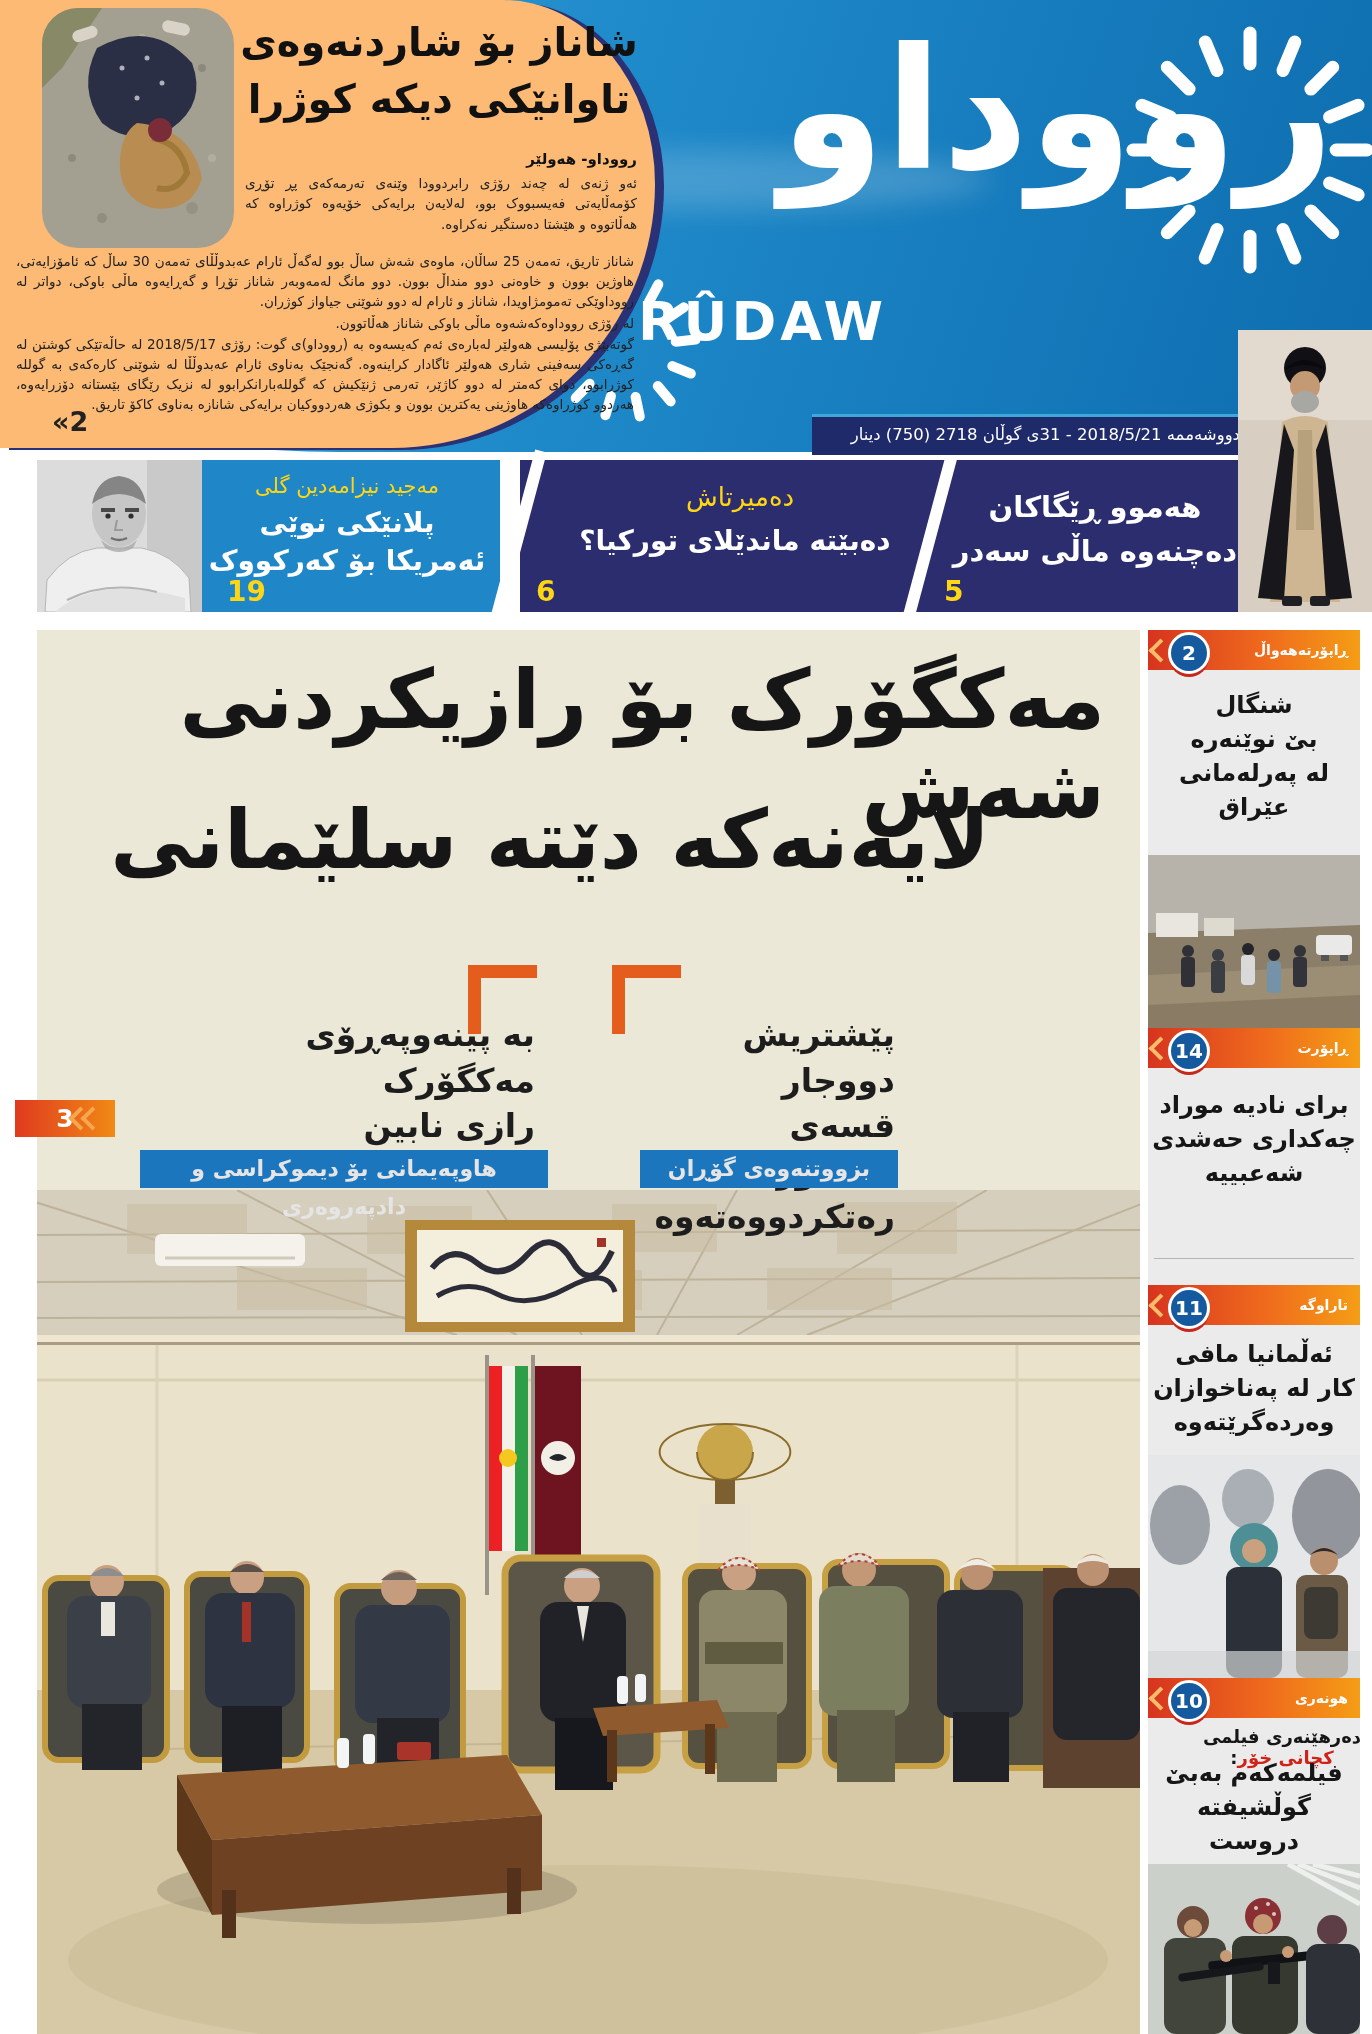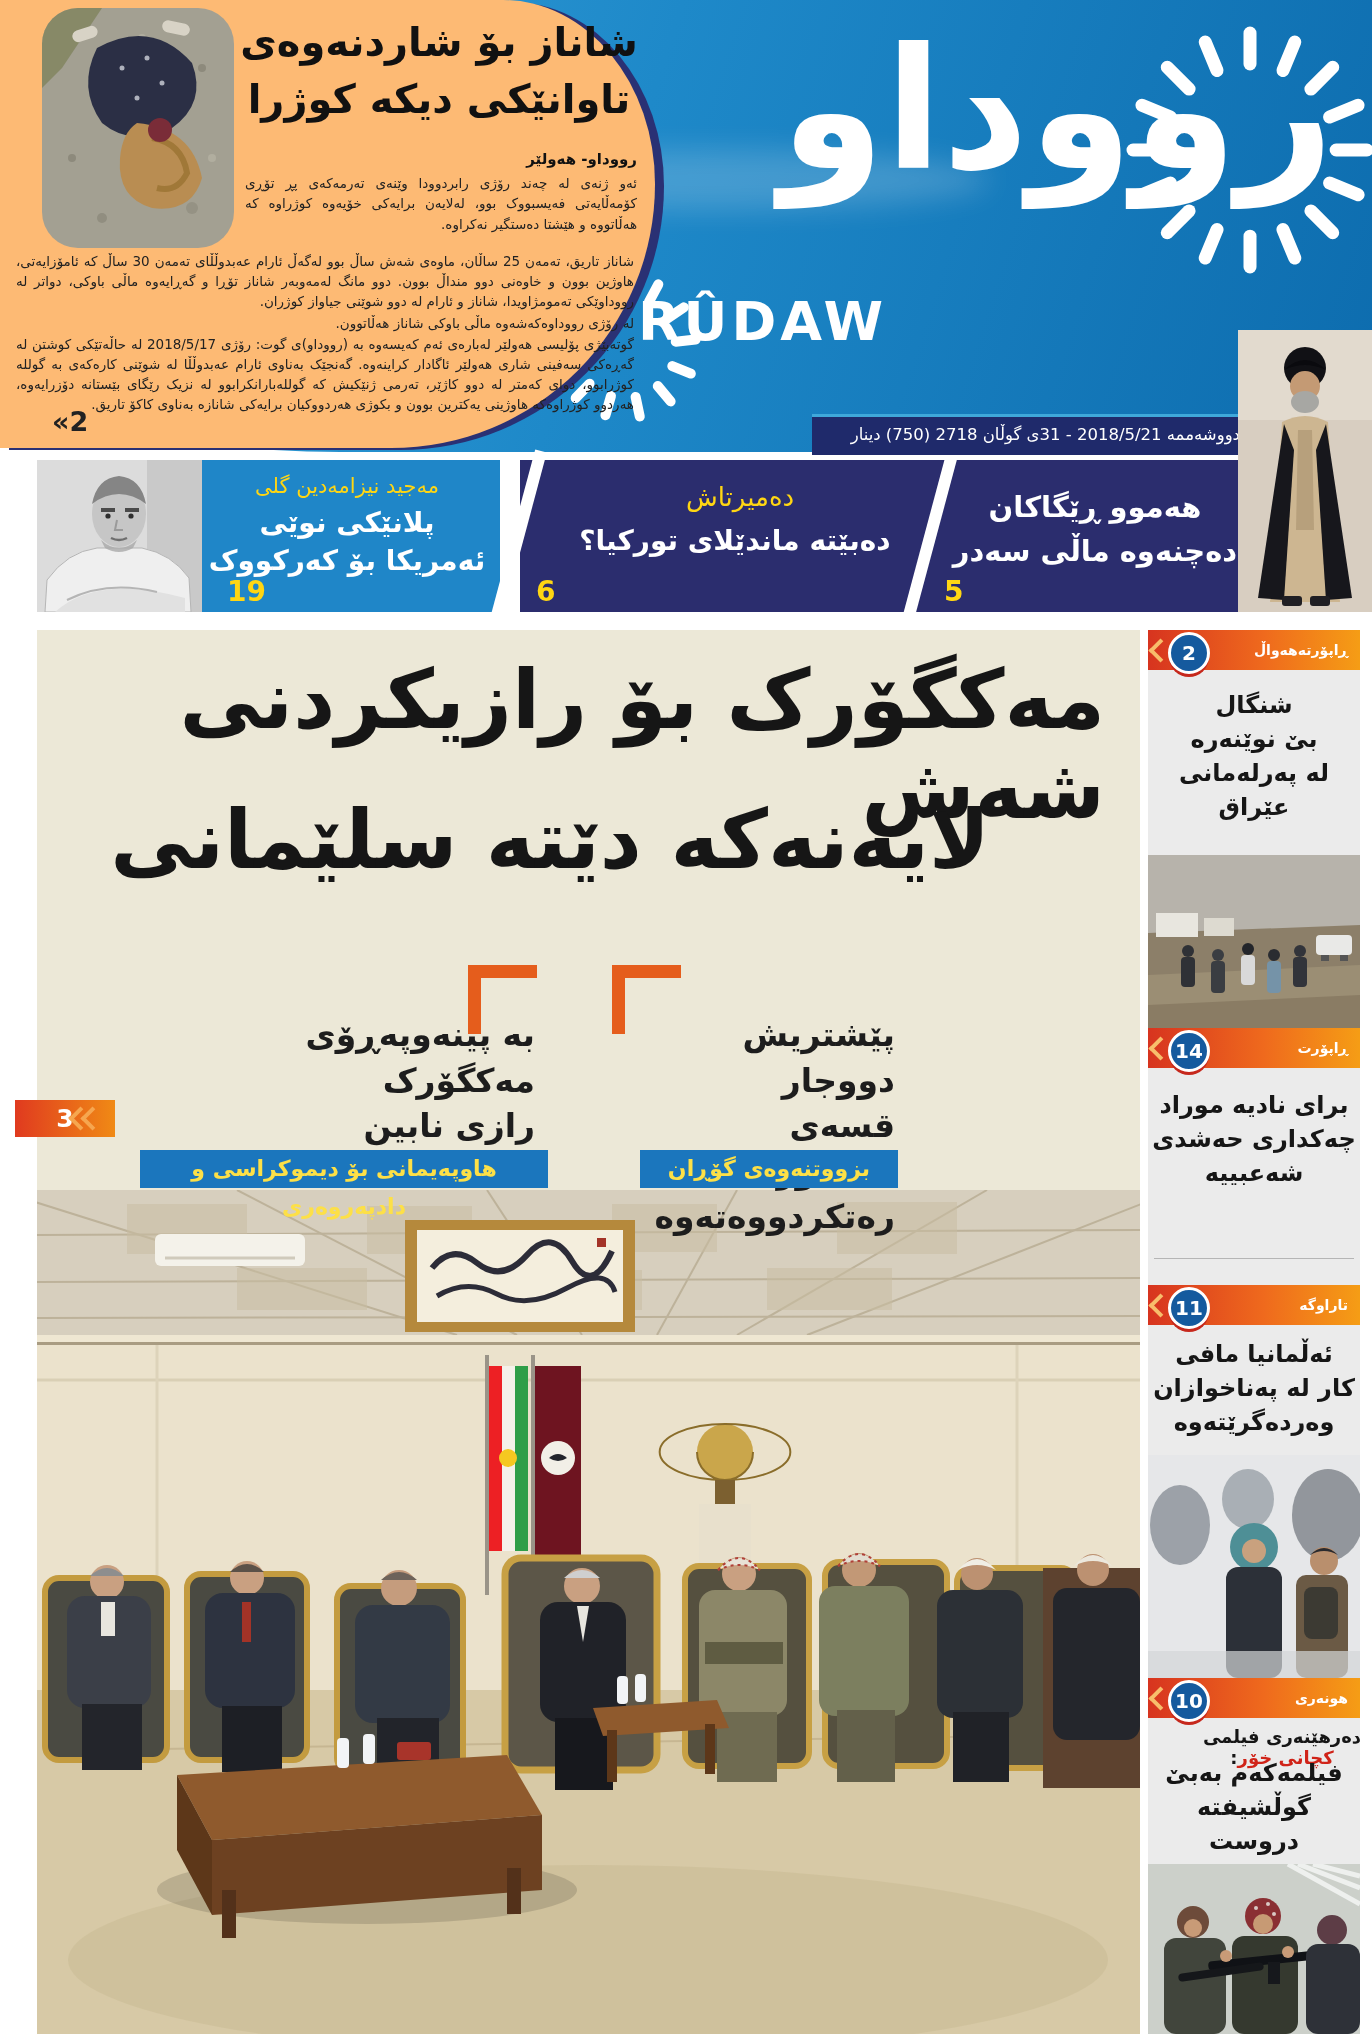--- a/index.html
+++ b/index.html
@@ -54,21 +54,21 @@
   
   #main-block{left:37px;top:630px;width:1103px;height:560px;background:#ece8d7;}
   .main-h{position:absolute;color:#161616;font-weight:bold;font-size:82px;
     line-height:1.1;direction:rtl;z-index:2;}
   #main-h1{right:267px;top:655px;}
   #main-h2{right:382px;top:795px;}
   .qmark{width:56px;height:56px;border-top:13px solid #e55d1c;
     border-left:13px solid #e55d1c;z-index:2;}
   .quote{font-weight:bold;font-size:33px;line-height:1.38;color:#1d1d1d;
     text-align:right;direction:rtl;z-index:2;}
-  .q-label{background:#1b76bd;color:#fde047;font-weight:bold;font-size:22px;height:38px;
+  .q-label{background:#1b76bd;color:#e5e5e5;font-weight:bold;font-size:22px;height:38px;
     line-height:38px;text-align:center;direction:rtl;z-index:2;}
   #badge3{left:15px;top:1100px;width:100px;height:37px;color:#fff;font-weight:bold;
     font-size:25px;background:linear-gradient(90deg,#e03a1f,#f08a15);
     display:flex;align-items:center;justify-content:center;z-index:2;}
   #badge3 .chev{position:absolute;top:10px;width:13px;height:13px;
     border-left:4px solid #f6a64f;border-bottom:4px solid #f6a64f;transform:rotate(45deg);}
   #main-photo{left:37px;top:1190px;width:1103px;height:844px;}
 
   
   #sidebar{left:1148px;top:630px;width:212px;height:1404px;background:#ebebeb;}

